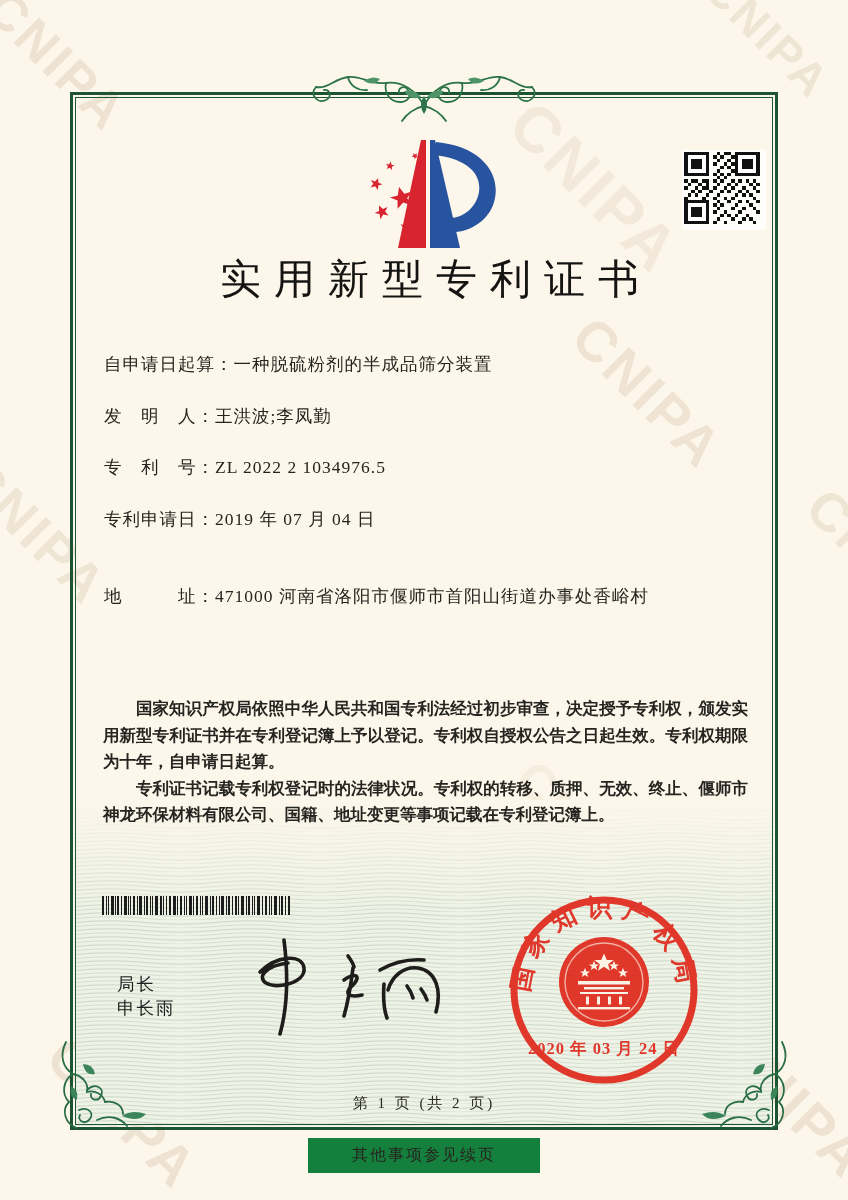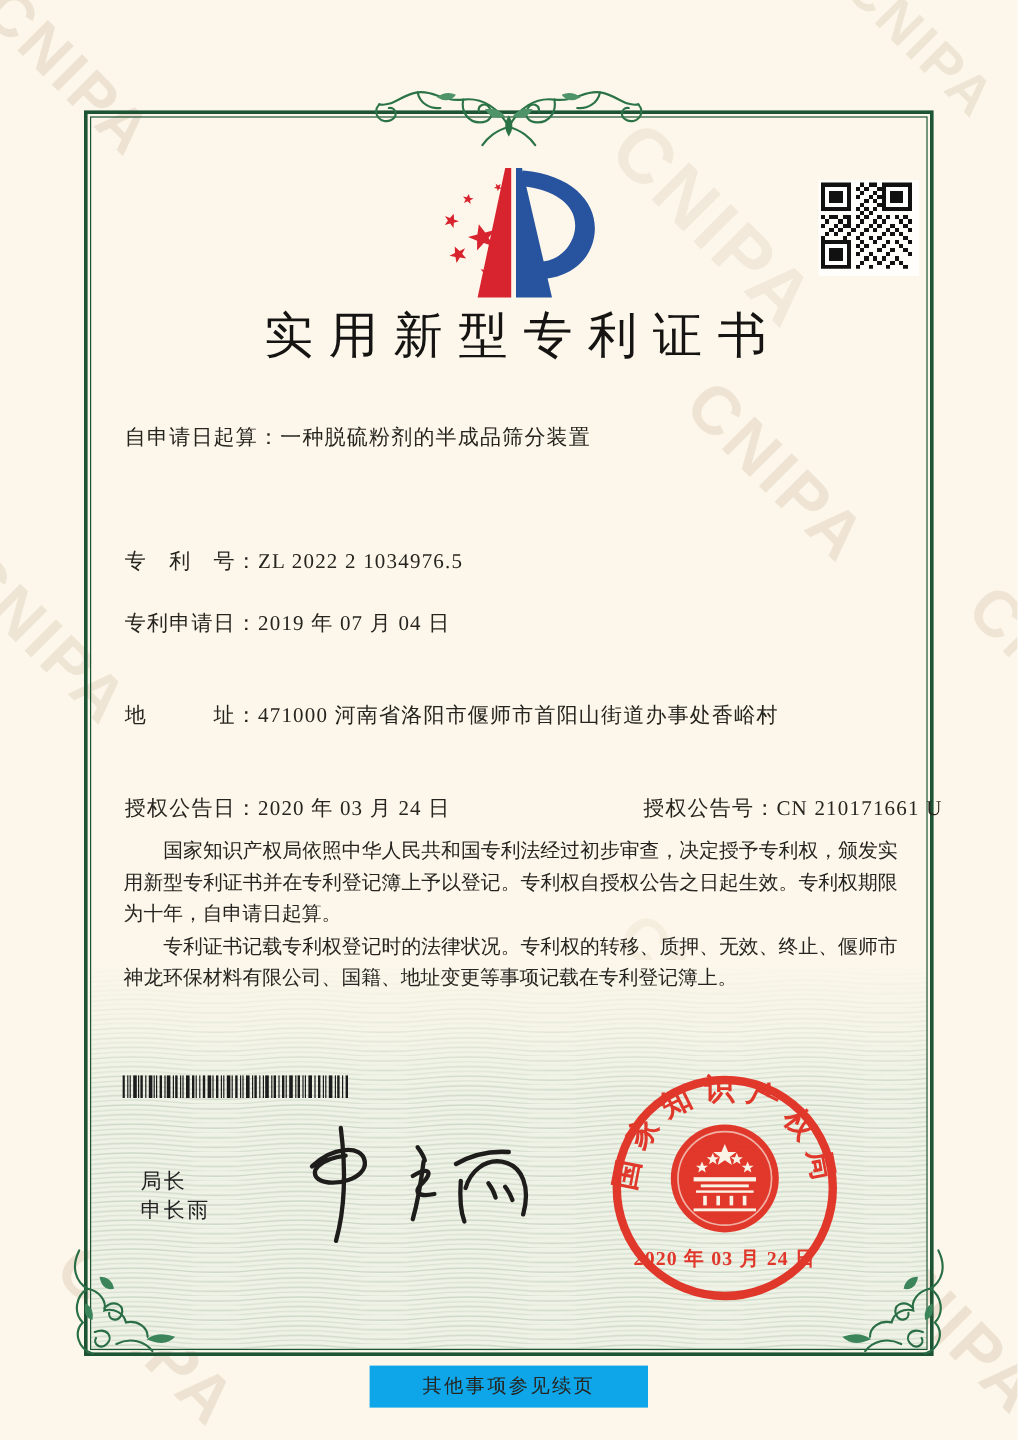--- a/index.html
+++ b/index.html
@@ -35,33 +35,33 @@
     font-size:41px; font-weight:normal; letter-spacing:13px; color:#151412;padding-left:12px;
   }
   .frow{ position:absolute; left:104px; white-space:nowrap; font-size:17.5px; color:#26241f; }
   .flabel{ letter-spacing:1px; }
   .fvalue{ letter-spacing:1px; }
   .frow2b{ position:absolute; left:432px; top:0; }
   .bodytext{
     position:absolute; left:103px; top:696px; width:645px;
     font-size:16.5px; line-height:26.5px; text-align:justify; color:#262420;
   }
-  .bodytext p{ margin:0; text-indent:2em; }
+  .bodytext p{ margin:0; text-indent:2em;font-weight:bold; }
   .barcode{ position:absolute; left:102px; top:896px; width:190px; height:19px; }
   .signer{ position:absolute; left:117px; top:972px; font-size:17.5px; color:#222; letter-spacing:2px;}
   .signer .line2{ }
   .signature{ position:absolute; left:232px; top:926px; }
   .seal{ position:absolute; left:504px; top:890px; }
   .page-num{
     position:absolute; left:0; top:1094px; width:100%; text-align:center;
     font-size:15px; letter-spacing:3px; color:#2c2a26;
   }
   .footer-note{
     position:absolute; left:50%; transform:translateX(-50%); top:1138px;
-    background:#0ea5e9; padding:7px 44px; font-size:16px; letter-spacing:2px; color:#26241f;
+    background:#15803d; padding:7px 44px; font-size:16px; letter-spacing:2px; color:#26241f;
   }
   .orn-top{ position:absolute; left:304px; top:62px; }
   .orn-bl{ position:absolute; left:56px; top:1040px; }
   .orn-br{ position:absolute; left:682px; top:1040px; transform:scaleX(-1); }
 </style>
 </head>
 <body>
 
 <div class="page">
 
@@ -196,34 +196,31 @@
         <path d="M9,0h1v1h-1z M11,0h1v1h-1z M12,0h1v1h-1z M8,1h1v1h-1z M10,1h1v1h-1z M13,1h1v1h-1z M9,2h1v1h-1z M12,2h1v1h-1z M8,3h1v1h-1z M11,3h1v1h-1z M13,3h1v1h-1z M10,4h1v1h-1z M12,4h1v1h-1z M9,5h1v1h-1z M13,5h1v1h-1z M9,7h1v1h-1z M11,7h1v1h-1z M0,8h1v1h-1z M2,8h1v1h-1z M3,8h1v1h-1z M5,8h1v1h-1z M8,8h1v1h-1z M10,8h1v1h-1z M13,8h1v1h-1z M15,8h1v1h-1z M17,8h1v1h-1z M19,8h1v1h-1z M1,9h1v1h-1z M4,9h1v1h-1z M6,9h1v1h-1z M9,9h1v1h-1z M12,9h1v1h-1z M14,9h1v1h-1z M18,9h1v1h-1z M20,9h1v1h-1z M0,10h1v1h-1z M3,10h1v1h-1z M5,10h1v1h-1z M8,10h1v1h-1z M11,10h1v1h-1z M13,10h1v1h-1z M16,10h1v1h-1z M19,10h1v1h-1z M2,11h1v1h-1z M4,11h1v1h-1z M7,11h1v1h-1z M10,11h1v1h-1z M12,11h1v1h-1z M15,11h1v1h-1z M17,11h1v1h-1z M20,11h1v1h-1z M1,12h1v1h-1z M3,12h1v1h-1z M9,12h1v1h-1z M14,12h1v1h-1z M16,12h1v1h-1z M18,12h1v1h-1z M0,13h1v1h-1z M5,13h1v1h-1z M8,13h1v1h-1z M11,13h1v1h-1z M13,13h1v1h-1z M19,13h1v1h-1z M9,14h1v1h-1z M12,14h1v1h-1z M15,14h1v1h-1z M17,14h1v1h-1z M20,14h1v1h-1z M8,15h1v1h-1z M10,15h1v1h-1z M14,15h1v1h-1z M18,15h1v1h-1z M9,16h1v1h-1z M13,16h1v1h-1z M16,16h1v1h-1z M19,16h1v1h-1z M8,17h1v1h-1z M11,17h1v1h-1z M15,17h1v1h-1z M20,17h1v1h-1z M10,18h1v1h-1z M12,18h1v1h-1z M14,18h1v1h-1z M17,18h1v1h-1z M9,19h1v1h-1z M13,19h1v1h-1z M16,19h1v1h-1z M18,19h1v1h-1z M8,20h1v1h-1z M11,20h1v1h-1z M15,20h1v1h-1z M19,20h1v1h-1z"></path>
       </g>
     </svg>
   </div>
 
   <div class="title">实用新型专利证书</div>
 
   <div class="frow" style="top:352px">
     <span class="flabel">自申请日起算：</span><span class="fvalue">一种脱硫粉剂的半成品筛分装置</span>
   </div>
+  <div class="frow" style="top:404px">
+    <span class="flabel">发　明　人：</span><span class="fvalue">王洪波;李凤勤</span>
+  </div>
   <div class="frow" style="top:455px">
     <span class="flabel">专　利　号：</span><span class="fvalue">ZL 2022 2 1034976.5</span>
   </div>
   <div class="frow" style="top:507px">
     <span class="flabel">专利申请日：</span><span class="fvalue">2019 年 07 月 04 日</span>
   </div>
   <div class="frow" style="top:584px">
     <span class="flabel">地　　　址：</span><span class="fvalue">471000 河南省洛阳市偃师市首阳山街道办事处香峪村</span>
-  </div>
-  <div class="frow" style="top:661px">
-    <span class="flabel">授权公告日：</span><span class="fvalue">2020 年 03 月 24 日</span>
-    <span class="frow2b">
-      <span class="flabel">授权公告号：</span><span class="fvalue">CN 210171661 U</span>
-    </span>
   </div>
 
   <div class="bodytext">
     <p>国家知识产权局依照中华人民共和国专利法经过初步审查，决定授予专利权，颁发实用新型专利证书并在专利登记簿上予以登记。专利权自授权公告之日起生效。专利权期限为十年，自申请日起算。</p>
     <p>专利证书记载专利权登记时的法律状况。专利权的转移、质押、无效、终止、偃师市神龙环保材料有限公司、国籍、地址变更等事项记载在专利登记簿上。</p>
   </div>
 
   <div class="barcode">
     <svg width="190" height="19" viewBox="0 0 190 19" preserveAspectRatio="none" xmlns="http://www.w3.org/2000/svg">
       <g fill="#1c1c1c">
@@ -339,16 +336,17 @@
             <rect x="4" y="14.5" width="3" height="8"></rect>
             <rect x="15" y="14.5" width="3" height="8"></rect>
             <rect x="-26" y="25" width="52" height="2.4"></rect>
           </g>
         </g>
         <text x="100" y="164" text-anchor="middle" font-size="16.5" font-weight="bold" fill="#e02a1e" letter-spacing="1" font-family="'Liberation Serif','DejaVu Serif',serif">2020 年 03 月 24 日</text>
       </g>
     </svg>
   </div>
 
+  <div class="page-num">第 1 页 (共 2 页)</div>
 
   <div class="footer-note">其他事项参见续页</div>
 
 </div>
 
 </body></html>

